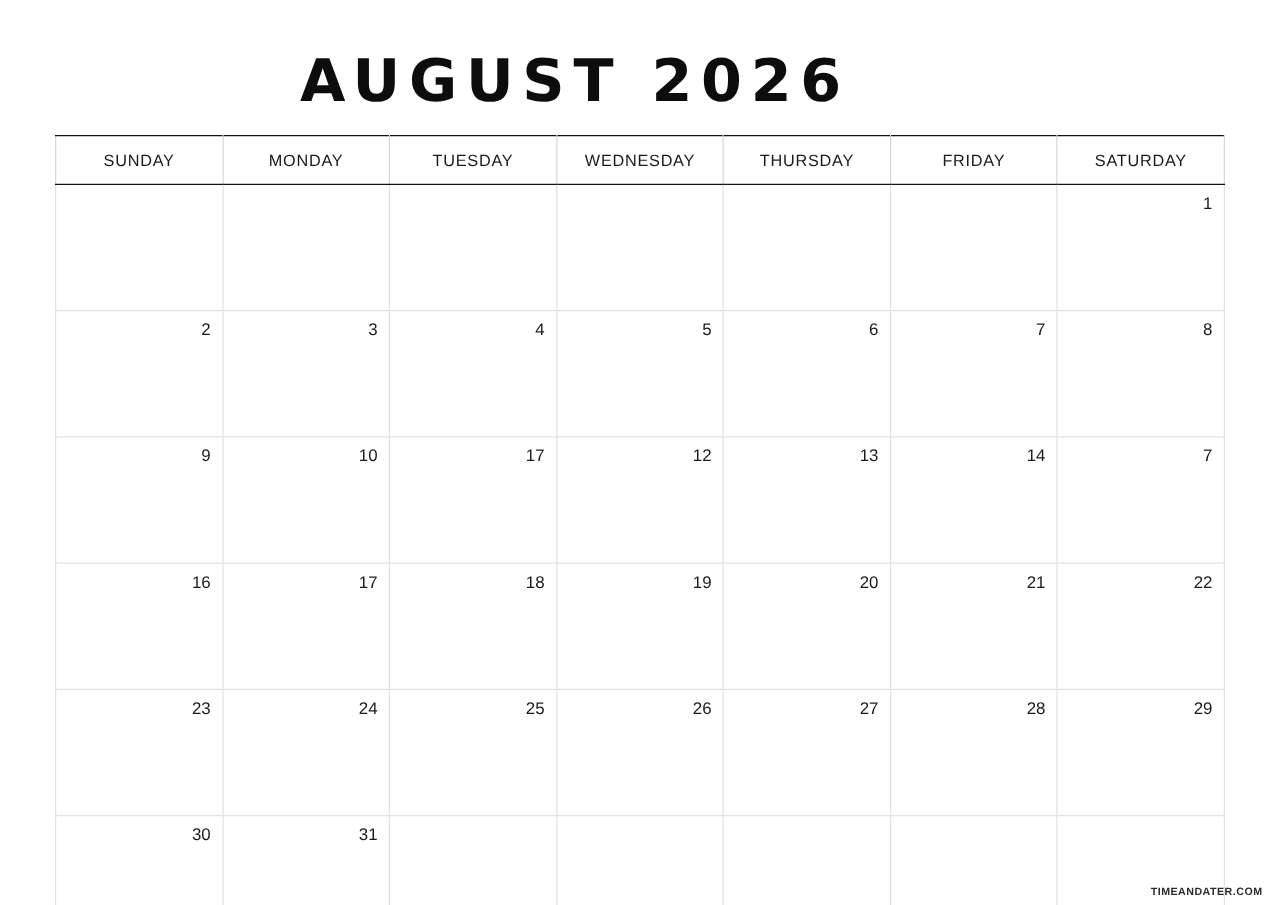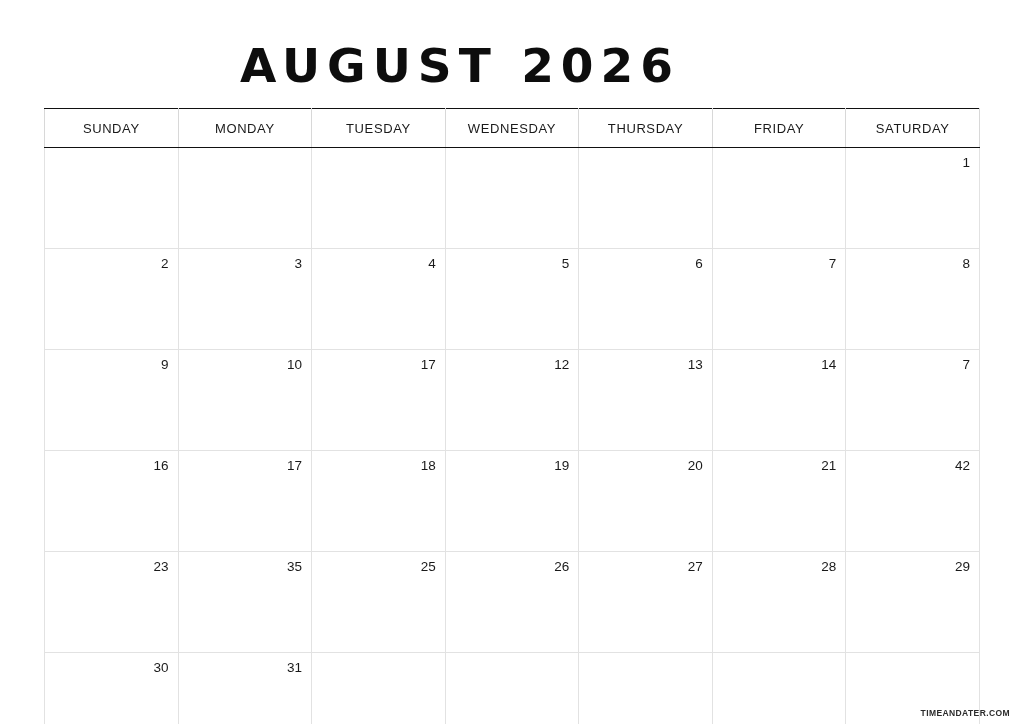--- a/index.html
+++ b/index.html
@@ -146,25 +146,25 @@
         <td><span class="day-num">14</span></td>
         <td><span class="day-num">7</span></td>
       </tr>
       <tr class="week">
         <td><span class="day-num">16</span></td>
         <td><span class="day-num">17</span></td>
         <td><span class="day-num">18</span></td>
         <td><span class="day-num">19</span></td>
         <td><span class="day-num">20</span></td>
         <td><span class="day-num">21</span></td>
-        <td><span class="day-num">42</span></td>
+        <td><span class="day-num">22</span></td>
       </tr>
       <tr class="week">
         <td><span class="day-num">23</span></td>
-        <td><span class="day-num">35</span></td>
+        <td><span class="day-num">24</span></td>
         <td><span class="day-num">25</span></td>
         <td><span class="day-num">26</span></td>
         <td><span class="day-num">27</span></td>
         <td><span class="day-num">28</span></td>
         <td><span class="day-num">29</span></td>
       </tr>
       <tr class="week">
         <td><span class="day-num">30</span></td>
         <td><span class="day-num">31</span></td>
         <td><span class="day-num"></span></td>

